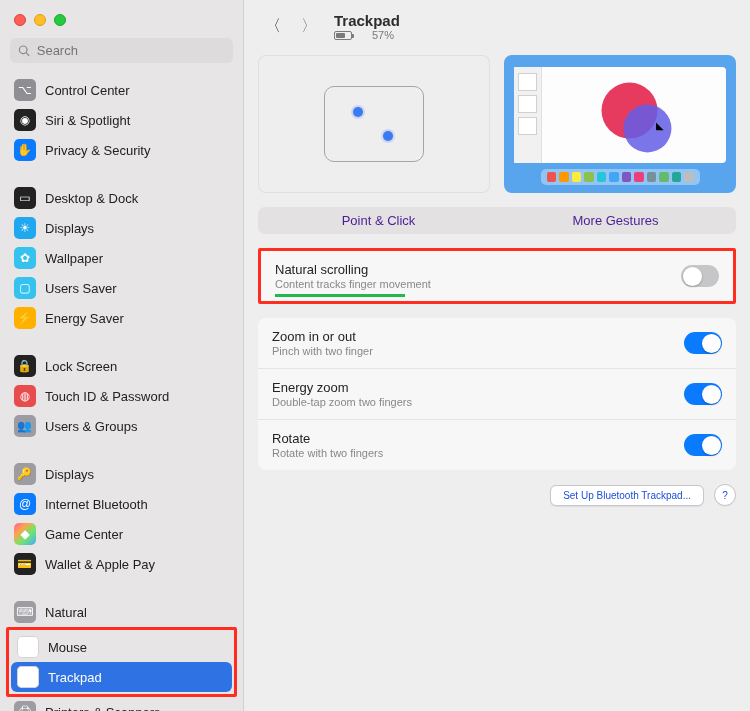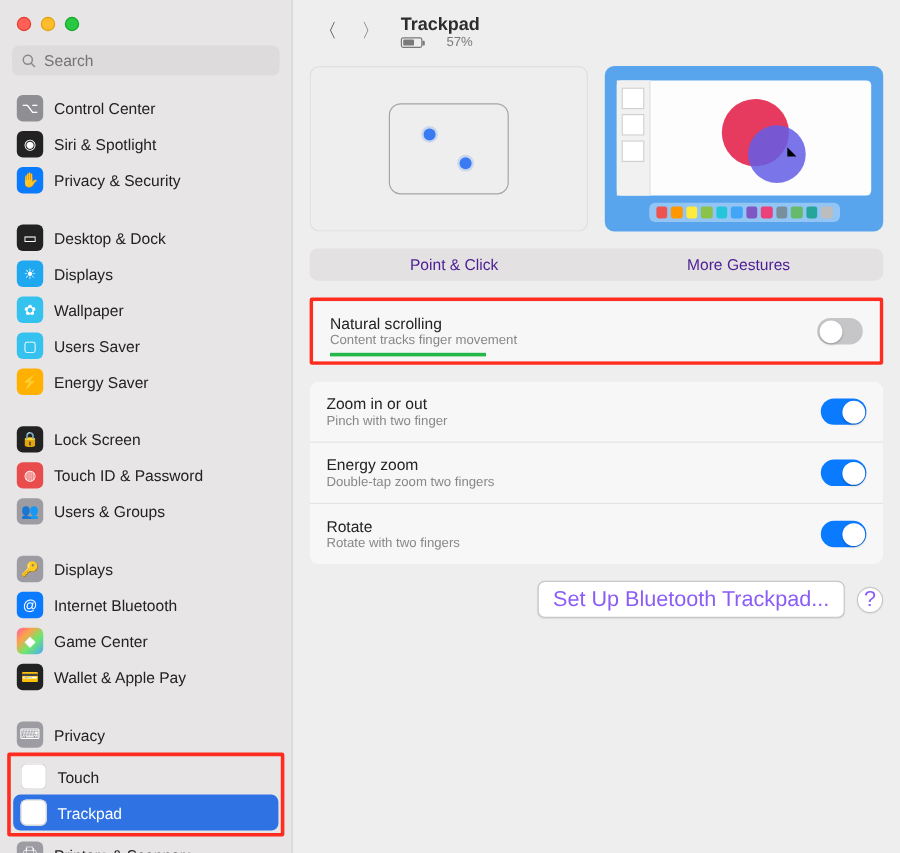--- a/index.html
+++ b/index.html
@@ -78,21 +78,21 @@
 .toggle.off { background: #c6c5c7; }
 .toggle .knob { width: 19px; height: 19px; background: #fff; border-radius: 50%; position: absolute; top: 1.5px; box-shadow: 0 1px 2px rgba(0,0,0,.25); }
 .toggle.on .knob { right: 1.5px; }
 .toggle.off .knob { left: 1.5px; }
 
 .annot-row { margin-top: 14px; border-radius: 2px; }
 .annot-row .setting-row { border-radius: 0; border-top: none; position: relative; }
 .green-underline { position: absolute; left: 14px; bottom: 4px; height: 3px; width: 130px; background: #24b84a; }
 
 .footer-btns { display: flex; justify-content: flex-end; gap: 10px; margin-top: 14px; align-items: center; }
-.btn { background: #fff; border: 0.5px solid #c8c7c9; border-radius: 6px; font-size: 18px; padding: 4px 12px; box-shadow: 0 0.5px 1px rgba(0,0,0,.08); color: #8b5cf6; }
+.btn { background: #fff; border: 0.5px solid #c8c7c9; border-radius: 6px; font-size: 10px; padding: 4px 12px; box-shadow: 0 0.5px 1px rgba(0,0,0,.08); color: #1d4ed8; }
 .help-btn { width: 22px; height: 22px; border-radius: 50%; padding: 0; display: flex; align-items: center; justify-content: center; }
 
 
 .bg-gray { background: #8e8e93; }
 .bg-black { background: #222; }
 .bg-blue { background: #0a7aff; }
 .bg-lblue { background: #1fa7f0; }
 .bg-lb2 { background: #36c2ee; }
 .bg-yellow { background: #ffb000; }
 .bg-red { background: #e94c4c; }
@@ -182,26 +182,26 @@
           <span>Game Center</span>
         </div>
         <div class="side-item">
           <div class="icon-box bg-black">💳</div>
           <span>Wallet &amp; Apple Pay</span>
         </div>
       </div>
       <div class="side-group">
         <div class="side-item">
           <div class="icon-box bg-grey2">⌨</div>
-          <span>Privacy</span>
+          <span>Natural</span>
         </div>
         <div class="annot annot-sidebar">
           <div class="side-item">
             <div class="icon-box bg-white">🖱</div>
-            <span>Touch</span>
+            <span>Mouse</span>
           </div>
           <div class="side-item selected">
             <div class="icon-box bg-white">▭</div>
             <span>Trackpad</span>
           </div>
         </div>
         <div class="side-item">
           <div class="icon-box bg-grey2">🖨</div>
           <span>Printers &amp; Scanners</span>
         </div>

